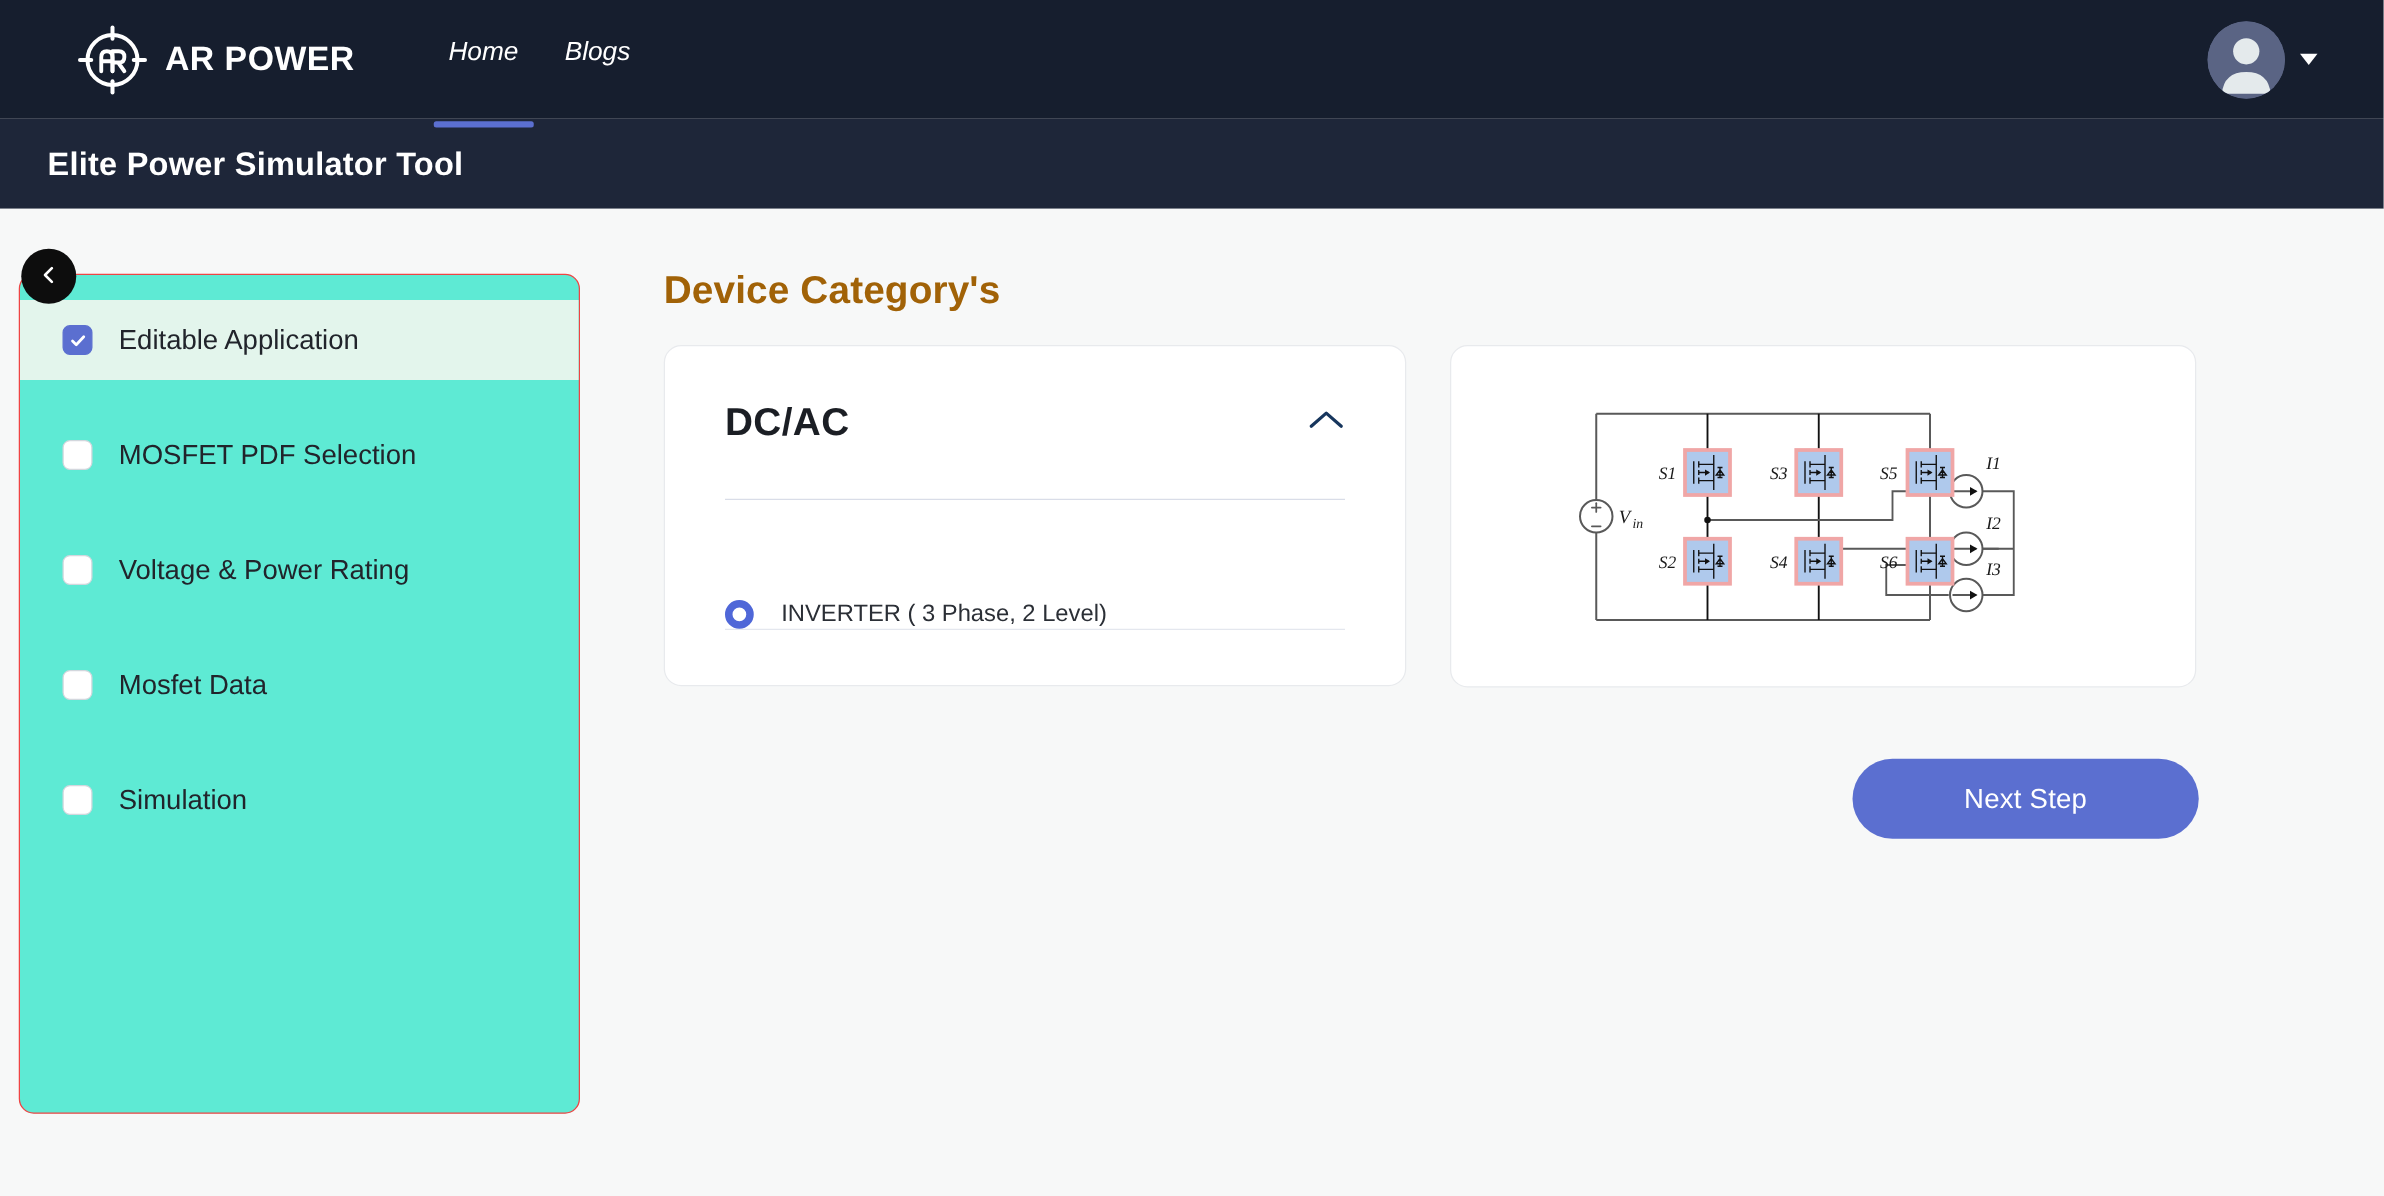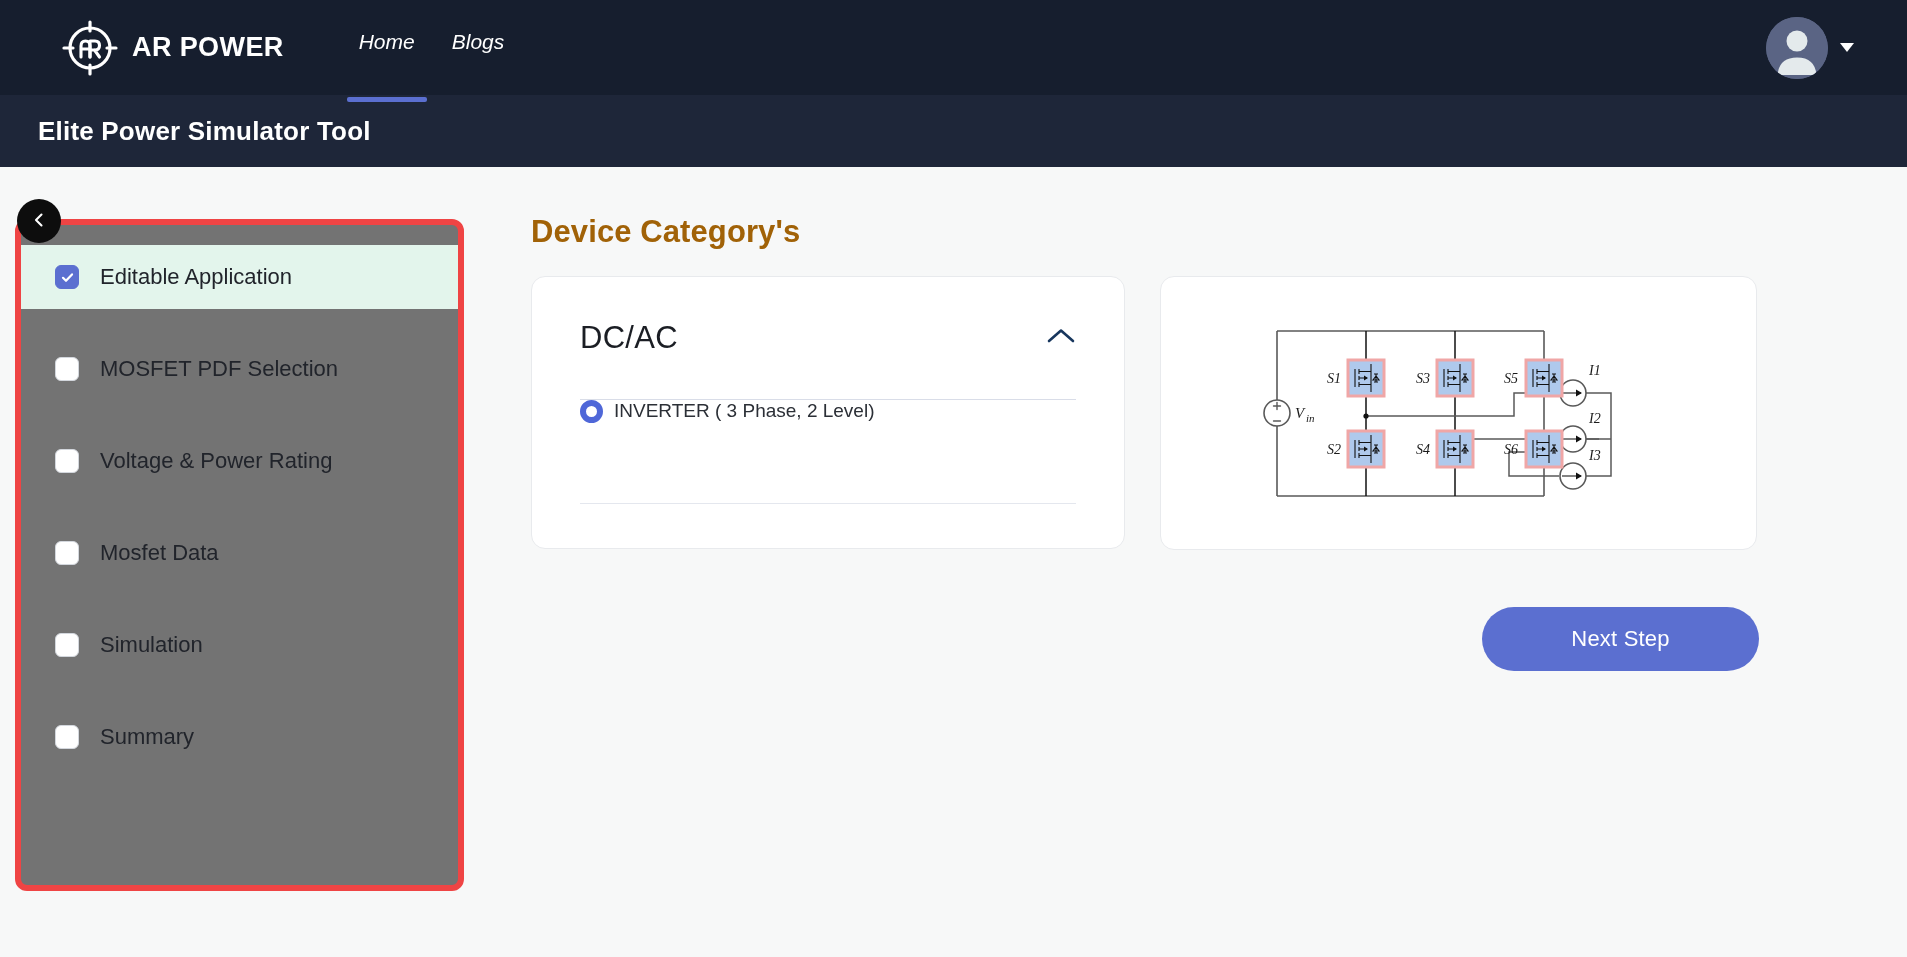--- a/index.html
+++ b/index.html
@@ -127,22 +127,22 @@
     z-index: 5;
     cursor: pointer;
     border: none;
   }
   .sidebar {
     position: absolute;
     left: 15px;
     top: 52px;
     width: 449px;
     height: 672px;
-    background: #737373;
-    border: 6px solid #ef4444;
+    background: #5eead4;
+    border: 1px solid #ef4444;
     border-radius: 12px;
     padding-top: 20px;
     overflow: hidden;
   }
   .side-item {
     display: flex;
     align-items: center;
     gap: 21px;
     height: 64px;
     padding-left: 34px;
@@ -201,30 +201,30 @@
   }
   .cat-head {
     display: flex;
     align-items: center;
     justify-content: space-between;
     height: 122px;
     cursor: pointer;
   }
   .cat-title {
     font-size: 31px;
-    font-weight: normal;
+    font-weight: bold;
     color: #1B1E24;
     letter-spacing: 0.3px;
   }
   .chev { display: block; }
   .cat-divider { height: 1px; background: #D9DDE8; }
   .radio-row {
     display: flex;
-    align-items: flex-start;
-    gap: 11px;
+    align-items: flex-end;
+    gap: 22px;
     height: 103px;
     cursor: pointer;
   }
   .radio {
     width: 23px; height: 23px;
     border-radius: 50%;
     border: 6px solid #4F67D8;
     background: #FFFFFF;
     flex: none;
   }
@@ -342,24 +342,20 @@
         <span class="cb"></span>
         <span class="side-label">Mosfet Data</span>
       </div>
 
 
       <div class="side-item">
         <span class="cb"></span>
         <span class="side-label">Simulation</span>
       </div>
 
-      <div class="side-item">
-        <span class="cb"></span>
-        <span class="side-label">Summary</span>
-      </div>
 
     </div>
   </div>
 
   <div class="main">
 
     <div class="page-title">Device Category's</div>
 
     <div class="panels">
 

